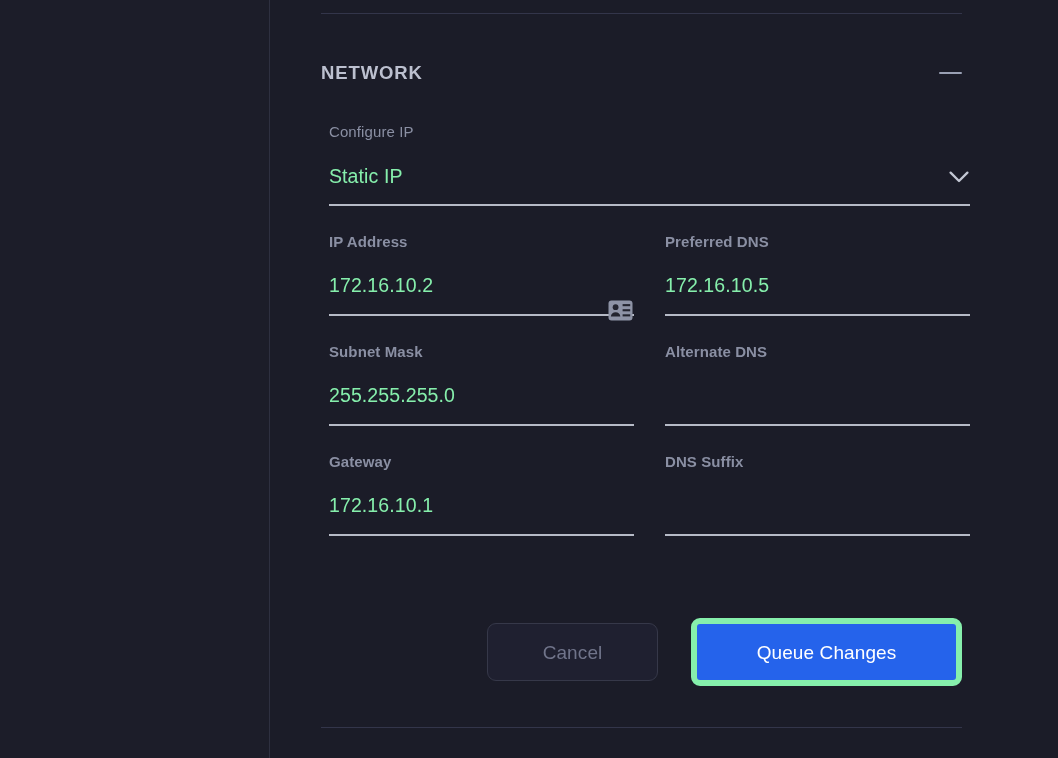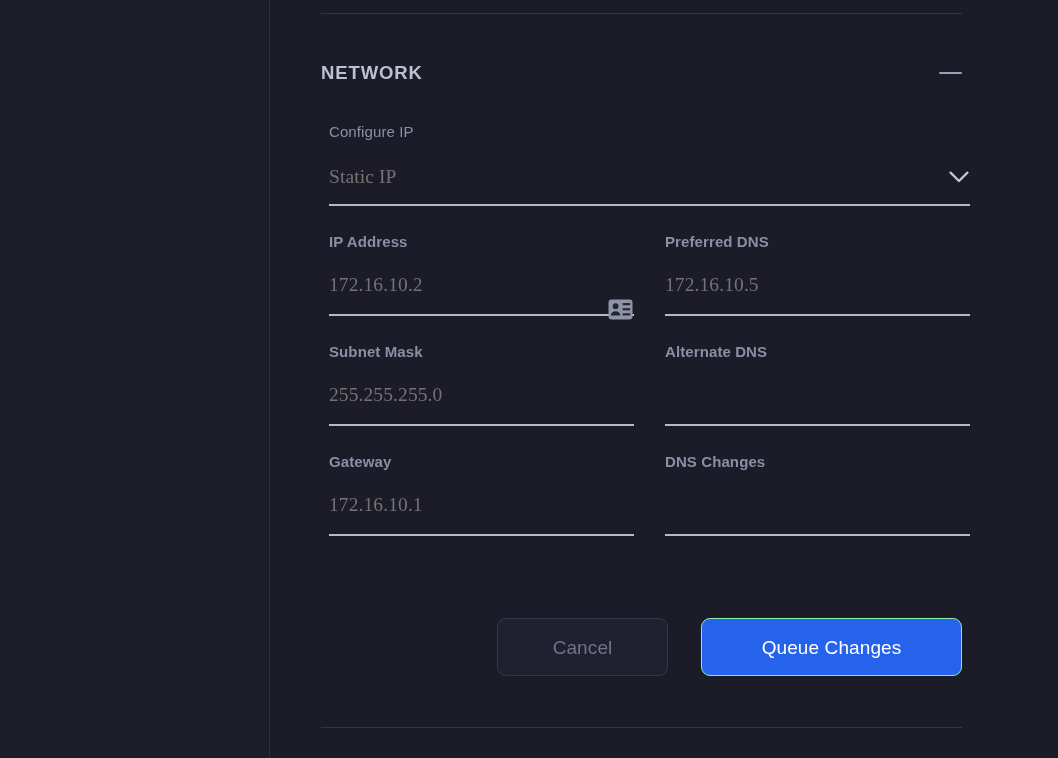--- a/index.html
+++ b/index.html
@@ -112,29 +112,29 @@
     white-space: nowrap;
   }
   .field-value-row {
     position: relative;
     display: flex;
     align-items: flex-end;
     justify-content: space-between;
   }
   .field-value {
     font-size: 19.5px;
-    color: #737373;
+    color: #86efac;
     line-height: 1;
     letter-spacing: 0.1px;
     white-space: nowrap;
     background: transparent;
     border: none;
     outline: none;
     padding: 0;
-    font-family: Liberation Serif, serif;
+    font-family: Liberation Sans, sans-serif;
     width: 100%;
   }
   .field-underline {
     height: 2px;
     width: 100%;
     background: #b6bac6;
   }
 
   
   .field-configure {
@@ -208,21 +208,21 @@
     width: 169px;
     height: 56px;
     background: #1f2030;
     border: 1px solid #363849;
     color: #70748a;
   }
   .btn-primary {
     width: 259px;
     height: 56px;
     background: #2563eb;
-    border: 1px solid #86efac;
+    border: 6px solid #86efac;
     color: #ffffff;
   }
 </style>
 </head>
 <body>
 
 <div class="screen">
 
   <div class="left-rail">
     <div class="rail-divider"></div>
@@ -297,21 +297,21 @@
 
       <div class="field grid-field col-left row-3">
         <div class="field-label">Gateway</div>
         <div class="field-value-row">
           <input class="field-value" type="text" value="172.16.10.1" style="">
         </div>
         <div class="field-underline"></div>
       </div>
 
       <div class="field grid-field col-right row-3">
-        <div class="field-label">DNS Changes</div>
+        <div class="field-label">DNS Suffix</div>
         <div class="field-value-row">
           <input class="field-value" type="text" value="" style="">
         </div>
         <div class="field-underline"></div>
       </div>
 
       <div class="actions">
         <div class="btn btn-cancel">Cancel</div>
         <div class="btn btn-primary">Queue Changes</div>
       </div>

